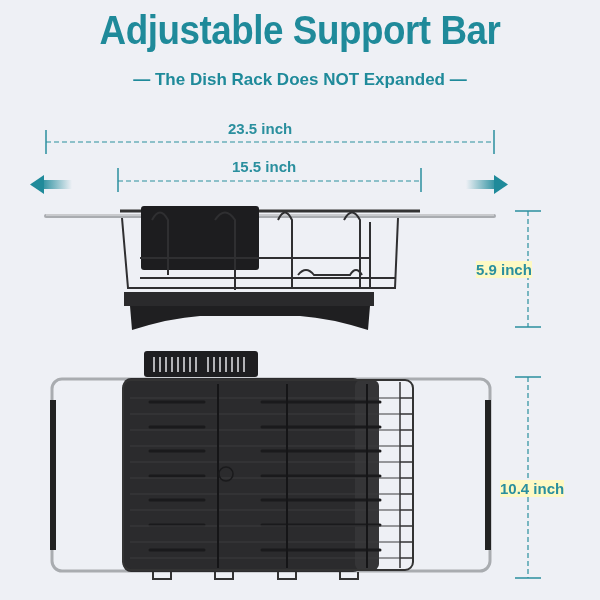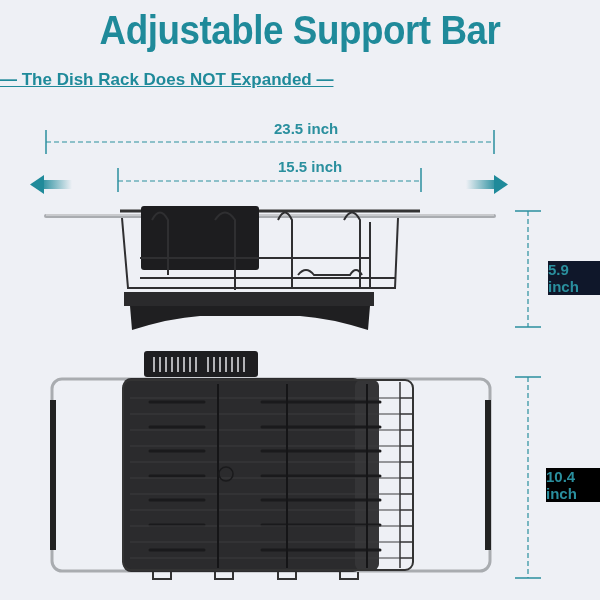--- a/index.html
+++ b/index.html
@@ -1,19 +1,19 @@
 <!DOCTYPE html>
 <html><head>
 <meta charset="utf-8">
 <style>
   html,body{margin:0;padding:0;}
   body{width:600px;height:600px;background:#eef0f5;position:relative;overflow:hidden;font-family:"Liberation Sans",sans-serif;}
   .title{position:absolute;left:0;top:8px;width:600px;text-align:center;color:#1f8a9a;font-weight:bold;font-size:40px;letter-spacing:-0.5px;transform:scaleX(0.92);}
-  .subtitle{position:absolute;left:0;top:70px;width:600px;text-align:left;color:#1f8a9a;font-weight:bold;font-size:17px;text-decoration:underline;}
-  .dim-label{position:absolute;color:#2a8f9e;font-weight:bold;font-size:15px;margin-left:46px;}
+  .subtitle{position:absolute;left:0;top:70px;width:600px;text-align:center;color:#1f8a9a;font-weight:bold;font-size:17px;}
+  .dim-label{position:absolute;color:#2a8f9e;font-weight:bold;font-size:15px;}
   svg{position:absolute;left:0;top:0;}
 </style>
 </head>
 <body>
 
 <div class="title">Adjustable Support Bar</div>
 <div class="subtitle">— The Dish Rack Does NOT Expanded —</div>
 
 <svg width="600" height="600">
   <defs>
@@ -48,22 +48,22 @@
   <rect x="40" y="180" width="32" height="9" fill="url(#gl)"></rect>
   <polygon points="30,184.5 44,175 44,194" fill="#1f8a9a"></polygon>
 </svg>
 <svg width="600" height="600">
   <rect x="466" y="180" width="32" height="9" fill="url(#gr)"></rect>
   <polygon points="508,184.5 494,175 494,194" fill="#1f8a9a"></polygon>
 </svg>
 
 <div class="dim-label" style="left:228px;top:120px;">23.5 inch</div>
 <div class="dim-label" style="left:232px;top:158px;">15.5 inch</div>
-<div class="dim-label" style="left:502px;top:261px;background:#0f172a;">5.9 inch</div>
-<div class="dim-label" style="left:500px;top:468px;background:#000000;">10.4 inch</div>
+<div class="dim-label" style="left:476px;top:261px;background:#fef9c3;">5.9 inch</div>
+<div class="dim-label" style="left:500px;top:480px;background:#fef9c3;">10.4 inch</div>
 
 <svg width="600" height="600">
 
   <line x1="46" y1="216" x2="494" y2="216" stroke="#a9acb0" stroke-width="4" stroke-linecap="round"></line>
   <line x1="46" y1="215" x2="494" y2="215" stroke="#e8e8ea" stroke-width="1"></line>
 
   <line x1="120" y1="211" x2="420" y2="211" stroke="#333" stroke-width="3"></line>
 
   <rect x="141" y="206" width="118" height="64" rx="3" fill="#1d1d1f"></rect>
 

